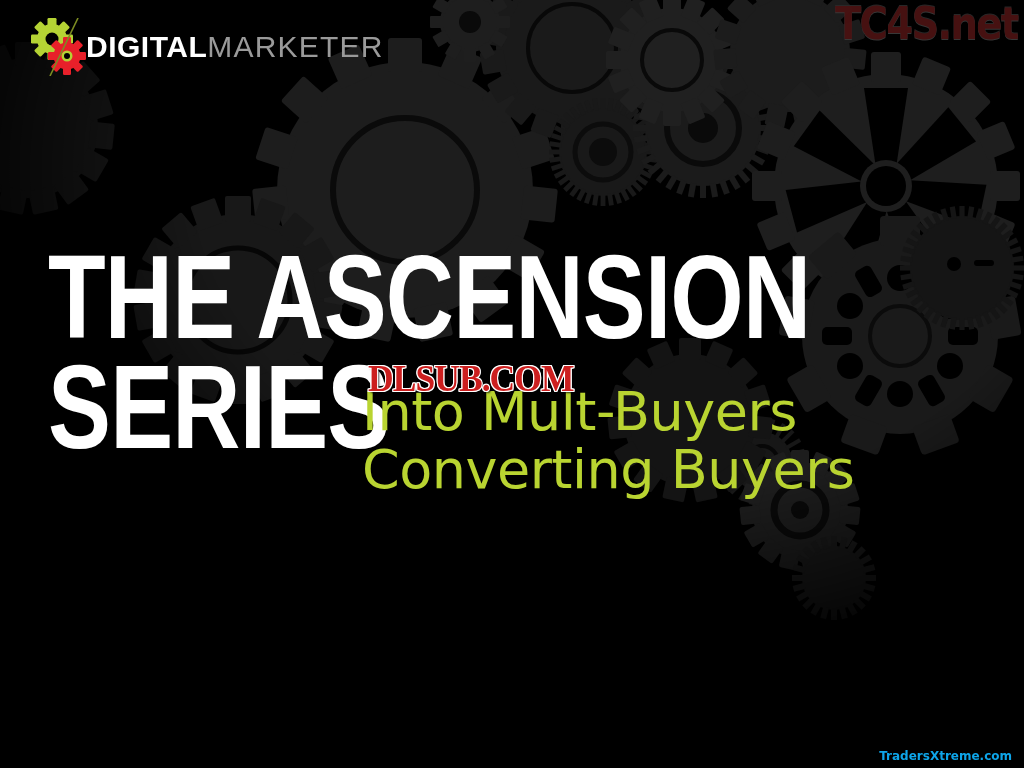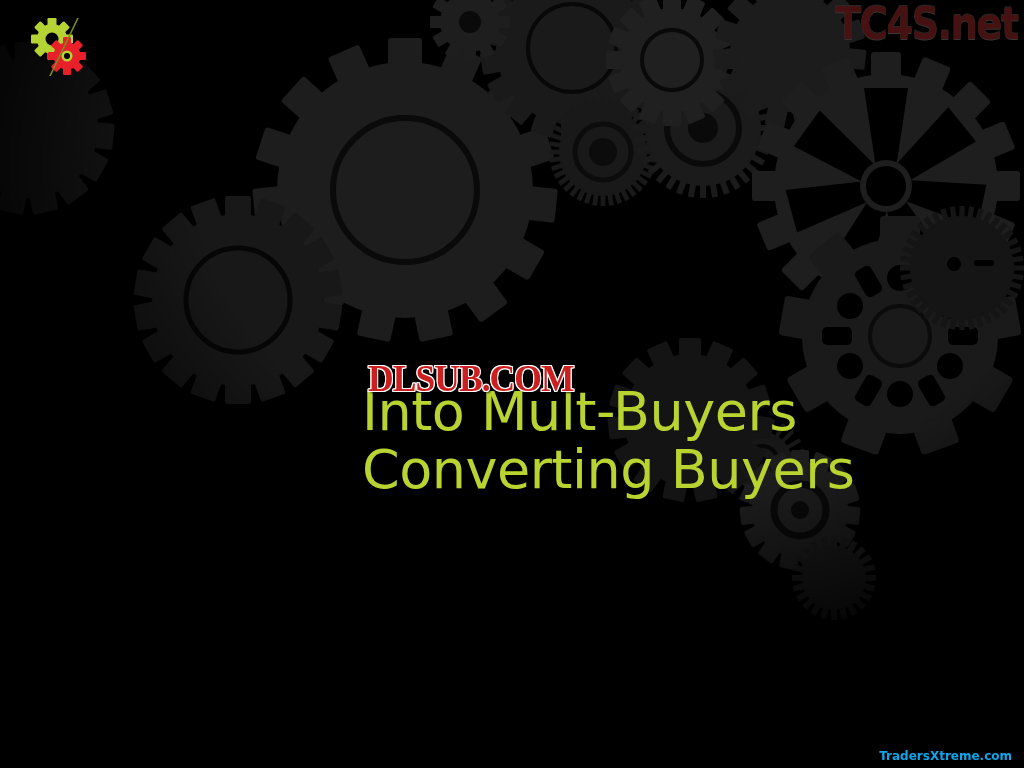--- a/index.html
+++ b/index.html
@@ -1351,22 +1351,30 @@
                 <rect x="-4" y="-19" width="8" height="8.5" rx="1.2"></rect>
               </g>
           </g>
           <circle r="5.5" fill="#b5d334"></circle>
           <circle r="3" fill="#000000"></circle>
         </g>
 
         <line x1="50" y1="0" x2="22" y2="58" stroke="#7d8c22" stroke-width="1.6"></line>
       </svg>
     </div>
+    <div id="logo-wordmark">
+      <span class="logo-bold">DIGITAL</span>
+        <span class="logo-light">MARKETER</span>
+    </div>
   </div>
 
+  <div id="title-block">
+    <div class="title-line">THE ASCENSION</div>
+    <div class="title-line">SERIES</div>
+  </div>
 
   <div id="subtitle-block">
     <div class="subtitle-line">Into Mult-Buyers</div>
     <div class="subtitle-line">Converting Buyers</div>
   </div>
 
   <div id="wm-dlsub">DLSUB.COM</div>
   <div id="wm-tc4s">TC4S.net</div>
   <div id="wm-traders">TradersXtreme.com</div>
 

